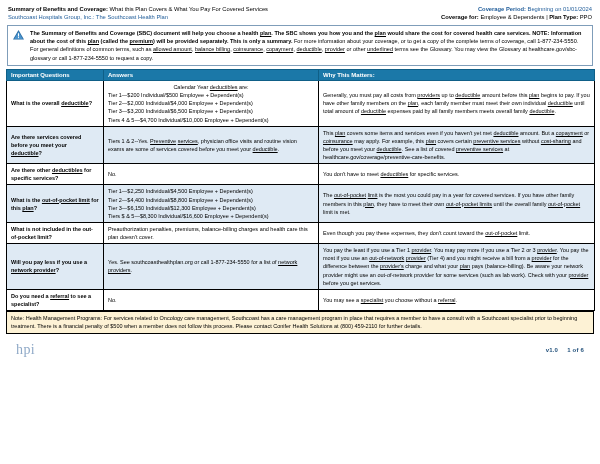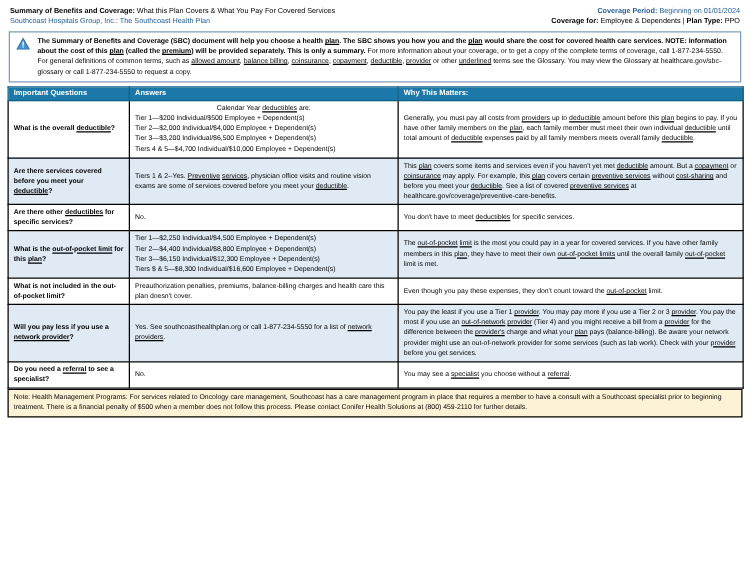--- a/index.html
+++ b/index.html
@@ -220,14 +220,18 @@
         <td class="q"><span>Do you need a </span><span class="u">referral</span><span> to see a specialist?</span></td>
         <td class="ans">No.</td>
         <td class="why"><span>You may see a </span><span class="u">specialist</span><span> you choose without a </span><span class="u">referral</span><span>.</span></td>
       </tr>
 
     </tbody>
   </table>
 
   <div class="note"><span>Note: Health Management Programs:</span><span> For services related to Oncology care management, Southcoast has a care management program in place that requires a member to have a consult with a Southcoast specialist prior to beginning treatment. There is a financial penalty of $500 when a member does not follow this process. Please contact Conifer Health Solutions at (800) 459-2110 for further details.</span></div>
 
+  <div class="footer">
+    <div class="logo">hpi</div>
+    <div class="footer-right"><span>v1.0</span><span>1 of 6</span></div>
+  </div>
 
 </div>
 
 </body></html>

